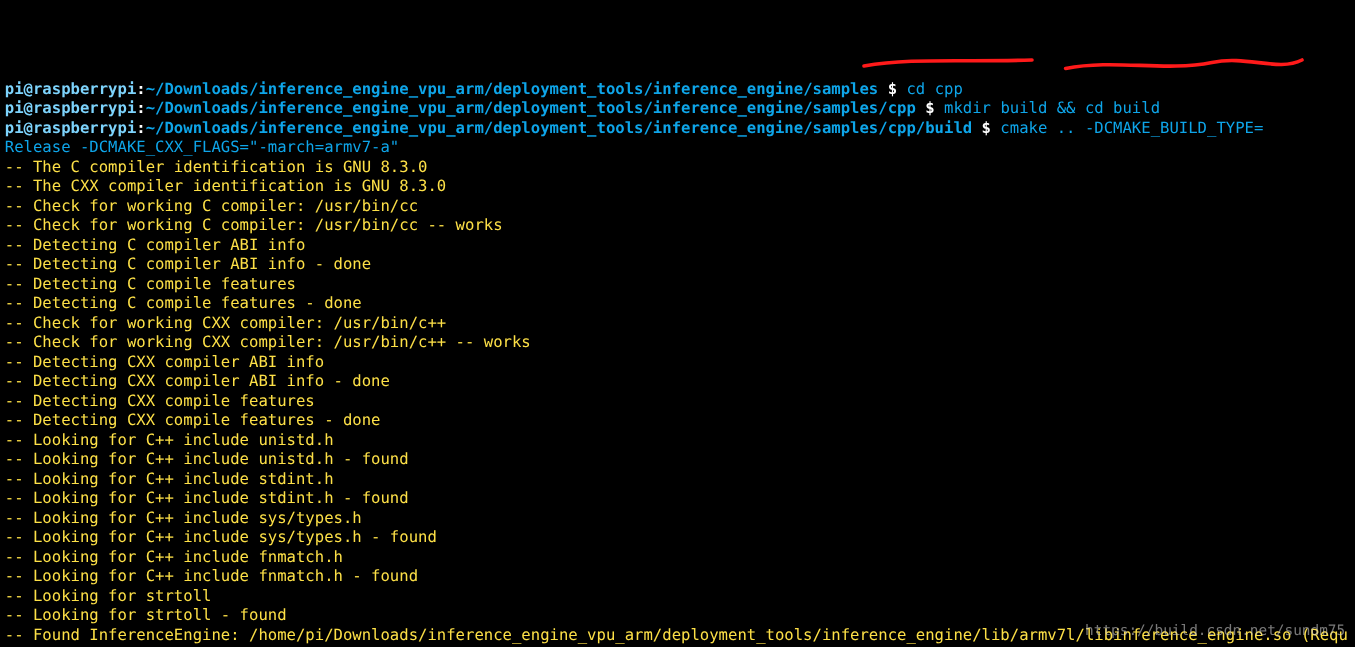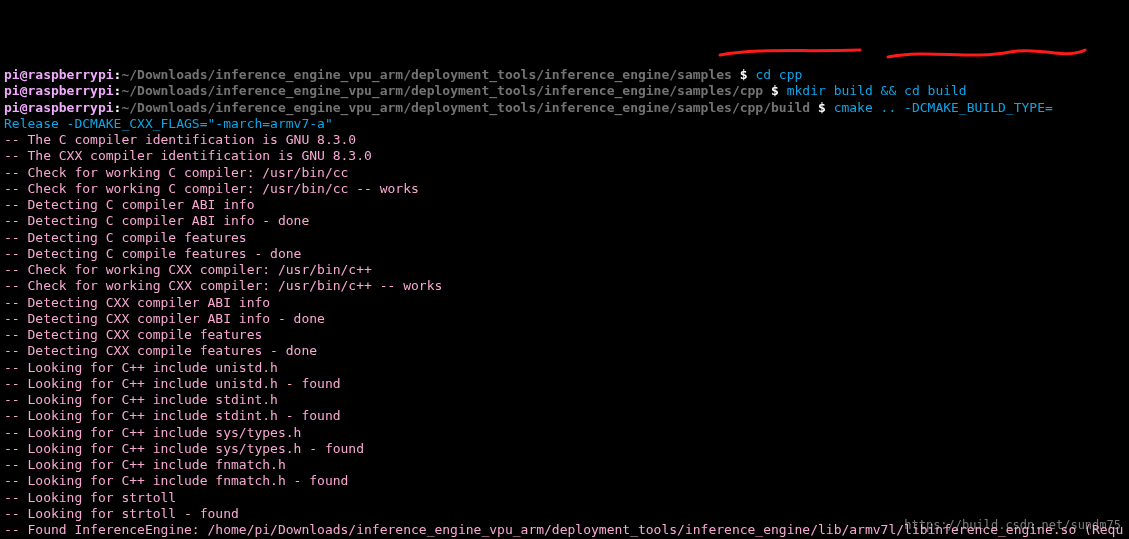--- a/index.html
+++ b/index.html
@@ -18,25 +18,25 @@
       overflow: hidden;
       padding: 2px 4px;
       white-space: pre-wrap;
       word-break: break-all;
       position: relative;
     }
     .line {
       white-space: pre-wrap;
       word-break: break-all;
     }
-    .user { color: #f0abfc; font-weight: bold; }
-    .path { color: #737373; font-weight: bold; }
+    .user { color: #7dd3fc; font-weight: bold; }
+    .path { color: #0ea5e9; font-weight: bold; }
     .sep  { color: #ffffff; font-weight: bold; }
     .cmd  { color: #0ea5e9; }
-    .out  { color: #f9a8d4; }
+    .out  { color: #fde047; }
     .watermark {
       position: absolute;
       right: 8px;
       bottom: 6px;
       color: rgba(200,200,200,0.6);
       font-size: 12px;
     }
     svg.anno {
       position: absolute;
       left: 0;

